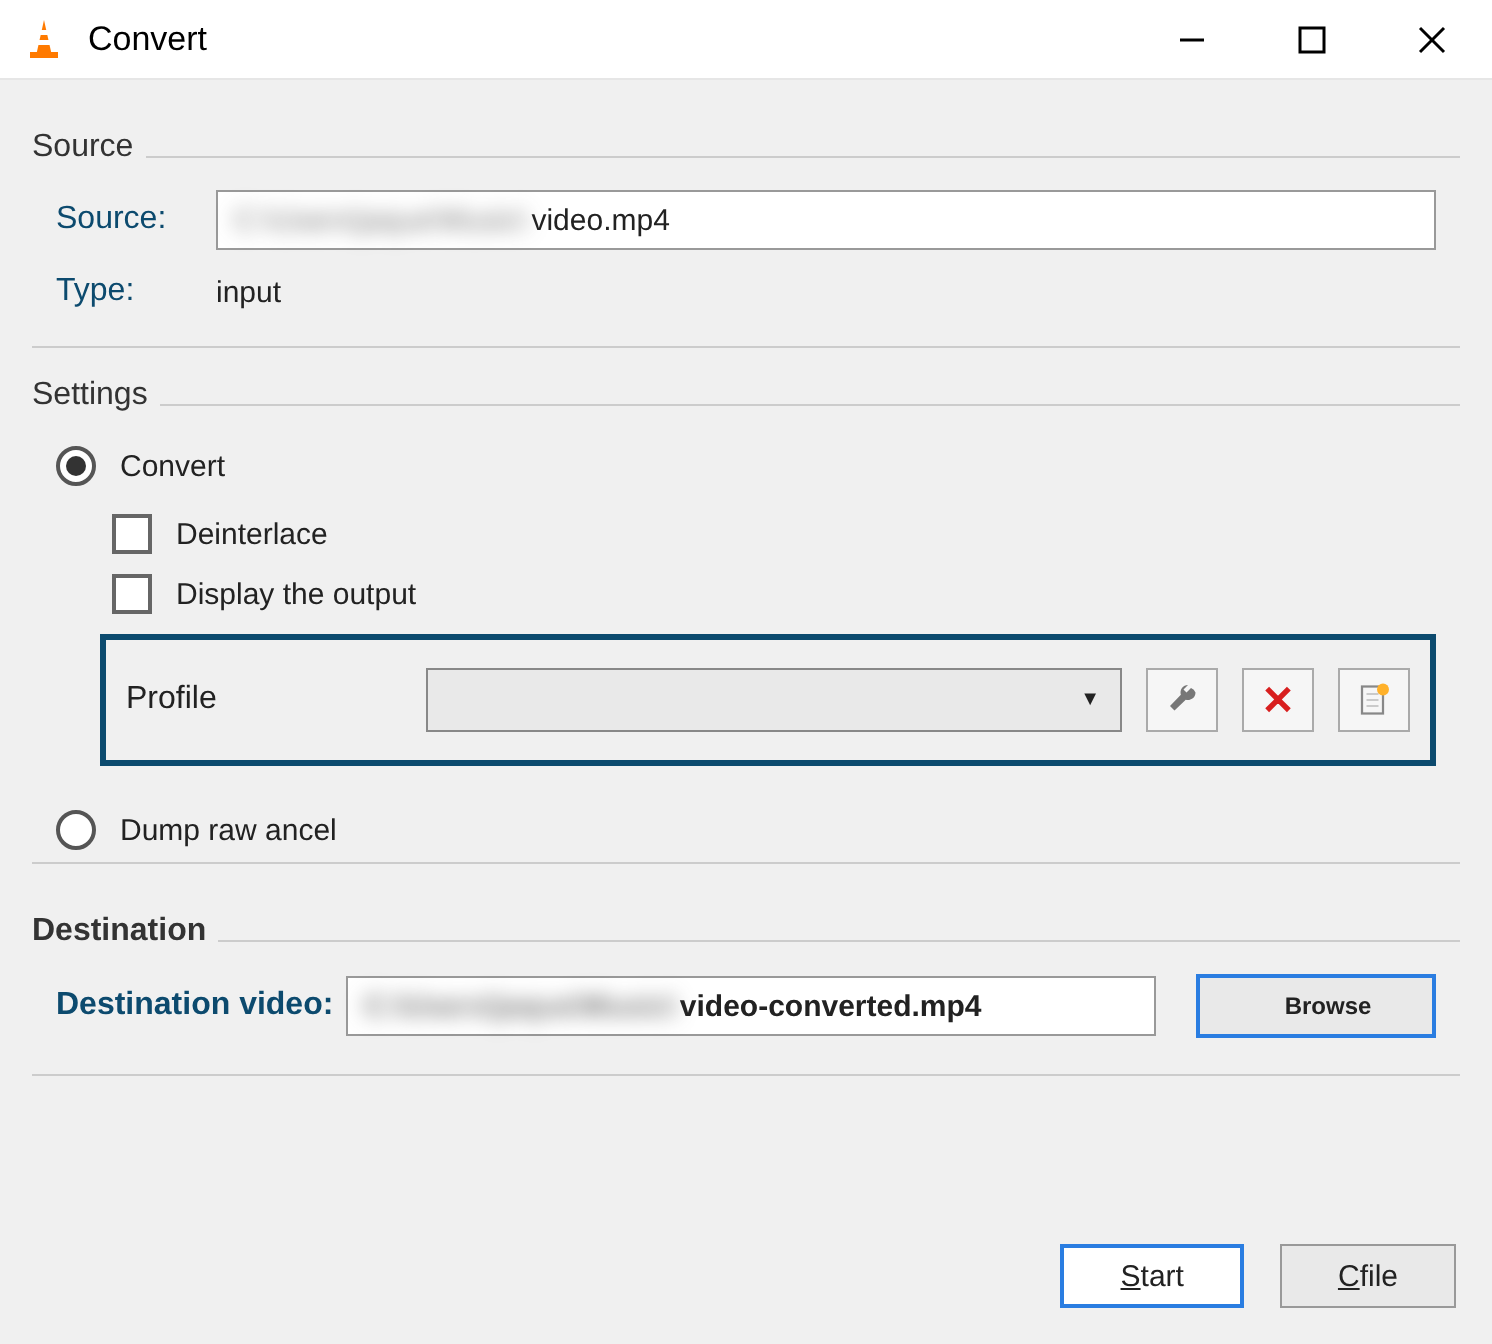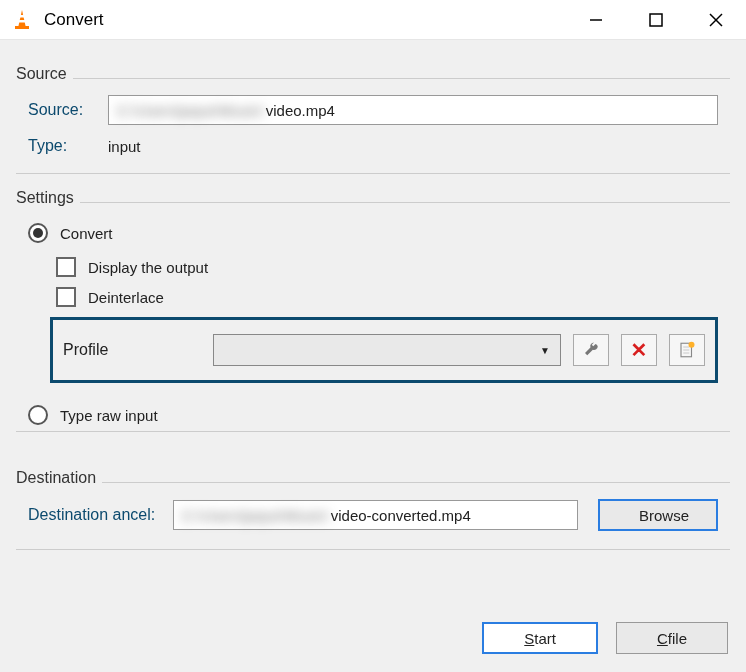--- a/index.html
+++ b/index.html
@@ -65,21 +65,22 @@
     .groupbox-label {
       position: absolute;
       top: -14px;
       left: 0;
       background: #f0f0f0;
       padding-right: 6px;
       font-size: 16px;
       color: #333;
     }
     .dest-group {
-      margin-top: 50px;
+      margin-top: 38px;
+      font-weight: bold;
     }
     
     .row {
       display: flex;
       align-items: center;
       margin-bottom: 12px;
     }
     .row:last-child { margin-bottom: 0; }
     .lbl {
       width: 80px;
@@ -179,21 +180,21 @@
     .iconbtn svg { display: block; }
     .dump-row { margin-top: 22px; margin-bottom: 0; }
     
     .footer {
       display: flex;
       justify-content: flex-end;
       padding: 18px 18px;
     }
     .btn {
       height: 32px;
-      padding: 0 40px;
+      padding: 0 28px;
       border: 1px solid #999;
       background: #e9e9e9;
       margin-left: 18px;
       display: flex;
       align-items: center;
       justify-content: center;
       font-size: 15px;
     }
     .btn-primary {
       background: #fff;
@@ -202,21 +203,21 @@
     .mnemonic { text-decoration: underline; }
     .browse-btn {
       height: 32px;
       width: 120px;
       margin-left: 20px;
       background: #e9e9e9;
       border: 2px solid #2a7de1;
       display: flex;
       align-items: center;
       justify-content: center;
-      font-size: 15px;
+      font-size: 12px;
       padding-left: 12px;
     }
     .settings-group { padding-bottom: 6px; }
     .red-x {
       font-size: 20px;
       font-weight: bold;
       color: #d81f1f;
     }
   </style>
 </head>
@@ -277,26 +278,26 @@
 
       <div class="radio-row">
         <div class="radio-outer">
             <div class="radio-inner"></div>
           </div>
         <div>Convert</div>
       </div>
 
       <div class="cb-row">
         <div class="cb"></div>
-        <div>Display the output</div>
+        <div>Deinterlace</div>
       </div>
 
       <div class="cb-row">
         <div class="cb"></div>
-        <div>Deinterlace</div>
+        <div>Display the output</div>
       </div>
 
       <div class="profile-highlight">
         <div class="profile-label">Profile</div>
         <div class="dropdown">
           <span></span>
           <span class="dropdown-arrow">▼</span>
         </div>
         <div class="iconbtn">
           <svg width="18" height="18" viewBox="0 0 24 24">
@@ -312,29 +313,29 @@
             <line x1="7" y1="8" x2="15" y2="8" stroke="#bbb"></line>
             <line x1="7" y1="12" x2="15" y2="12" stroke="#bbb"></line>
             <line x1="7" y1="16" x2="15" y2="16" stroke="#bbb"></line>
             <circle cx="18" cy="5" r="4" fill="#ffb12a"></circle>
           </svg>
         </div>
       </div>
 
       <div class="radio-row dump-row">
         <div class="radio-outer"></div>
-        <div>Type raw input</div>
+        <div>Dump raw ancel</div>
       </div>
     </div>
 
     <div class="groupbox dest-group">
       <div class="groupbox-label">Destination</div>
 
       <div class="row">
-        <div class="lbl lbl-dest">Destination ancel:</div>
+        <div class="lbl lbl-dest">Destination video:</div>
         <div class="textinput">
           <span class="blur">C:\Users\jaque\Music\</span>
           <span>video-converted.mp4</span>
         </div>
         <div class="browse-btn">
           <span>Browse</span>
         </div>
       </div>
     </div>
 

